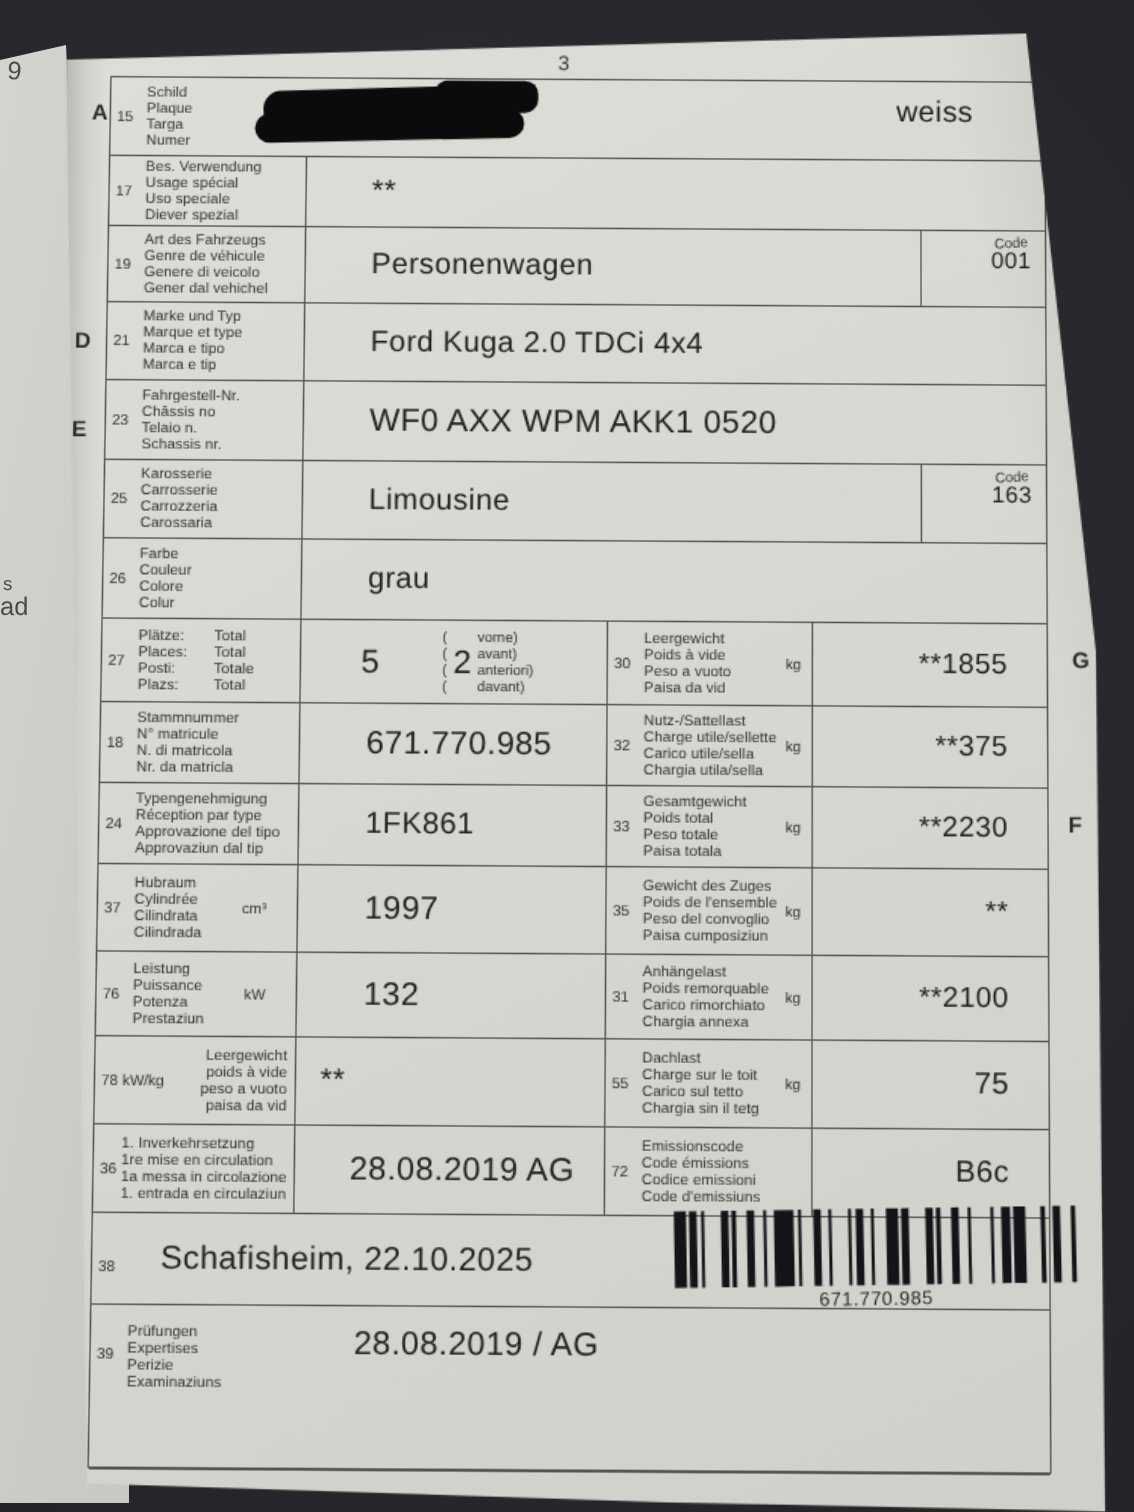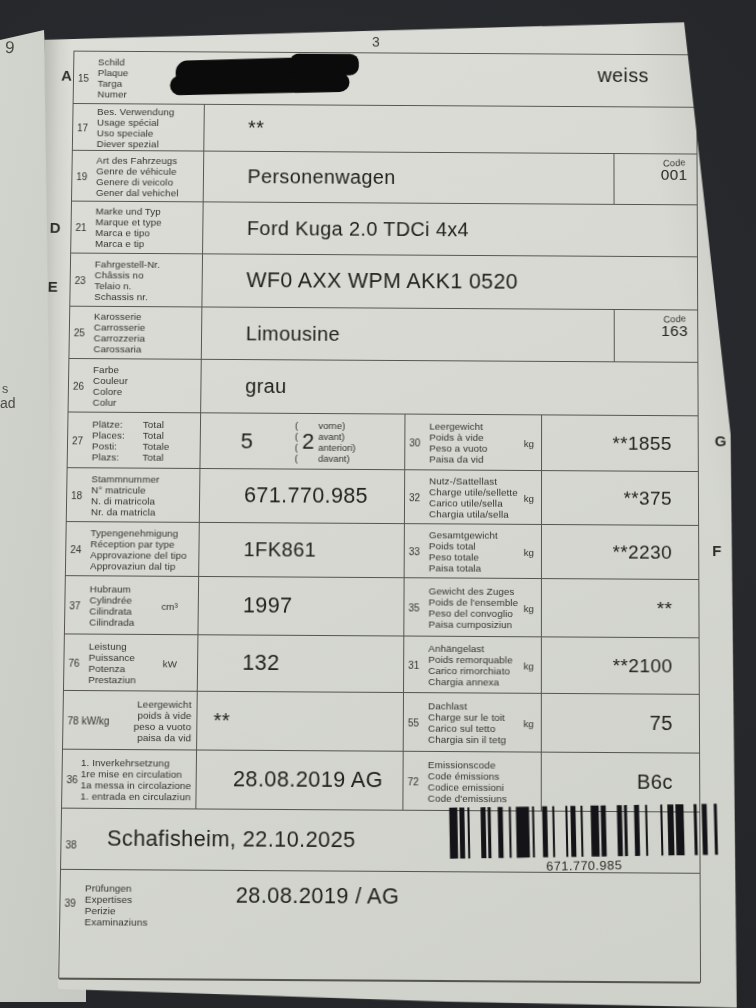--- a/index.html
+++ b/index.html
@@ -17,21 +17,21 @@
   }
   
   .underpage{
     position:absolute; left:0; top:30px; width:86px; height:972px;
     background:linear-gradient(100deg,#d2d5cd,#c6c9c1);
     clip-path:polygon(0 10px, 44px 0, 88px 100%, 0 100%);
   }
   .underpage .frag{position:absolute; color:#4c4c46;}
   .frag-9{left:5px; top:8px; font-size:17px; transform:rotate(3deg);}
   .frag-s{left:2px; top:352px; font-size:12.5px;}
-  .frag-ad{left:0px; top:365px; font-size:14px;}
+  .frag-ad{left:0px; top:365px; font-size:17px;}
   
   .paper{
     position:absolute; left:28px; top:12px; width:706px; height:988px;
     background:linear-gradient(155deg, var(--paper-hi) 0%, #d6d8d1 45%, var(--paper-lo) 100%);
     clip-path:polygon(8px 22px, 658px 0px, 703px 420px, 706px 986px, 420px 982px, 38px 972px);
     transform:perspective(1600px) rotateX(3deg) rotate(0.35deg);
     transform-origin:50% 50%;
   }
   .fold-shade{
     position:absolute; left:6px; top:20px; width:30px; height:952px;

